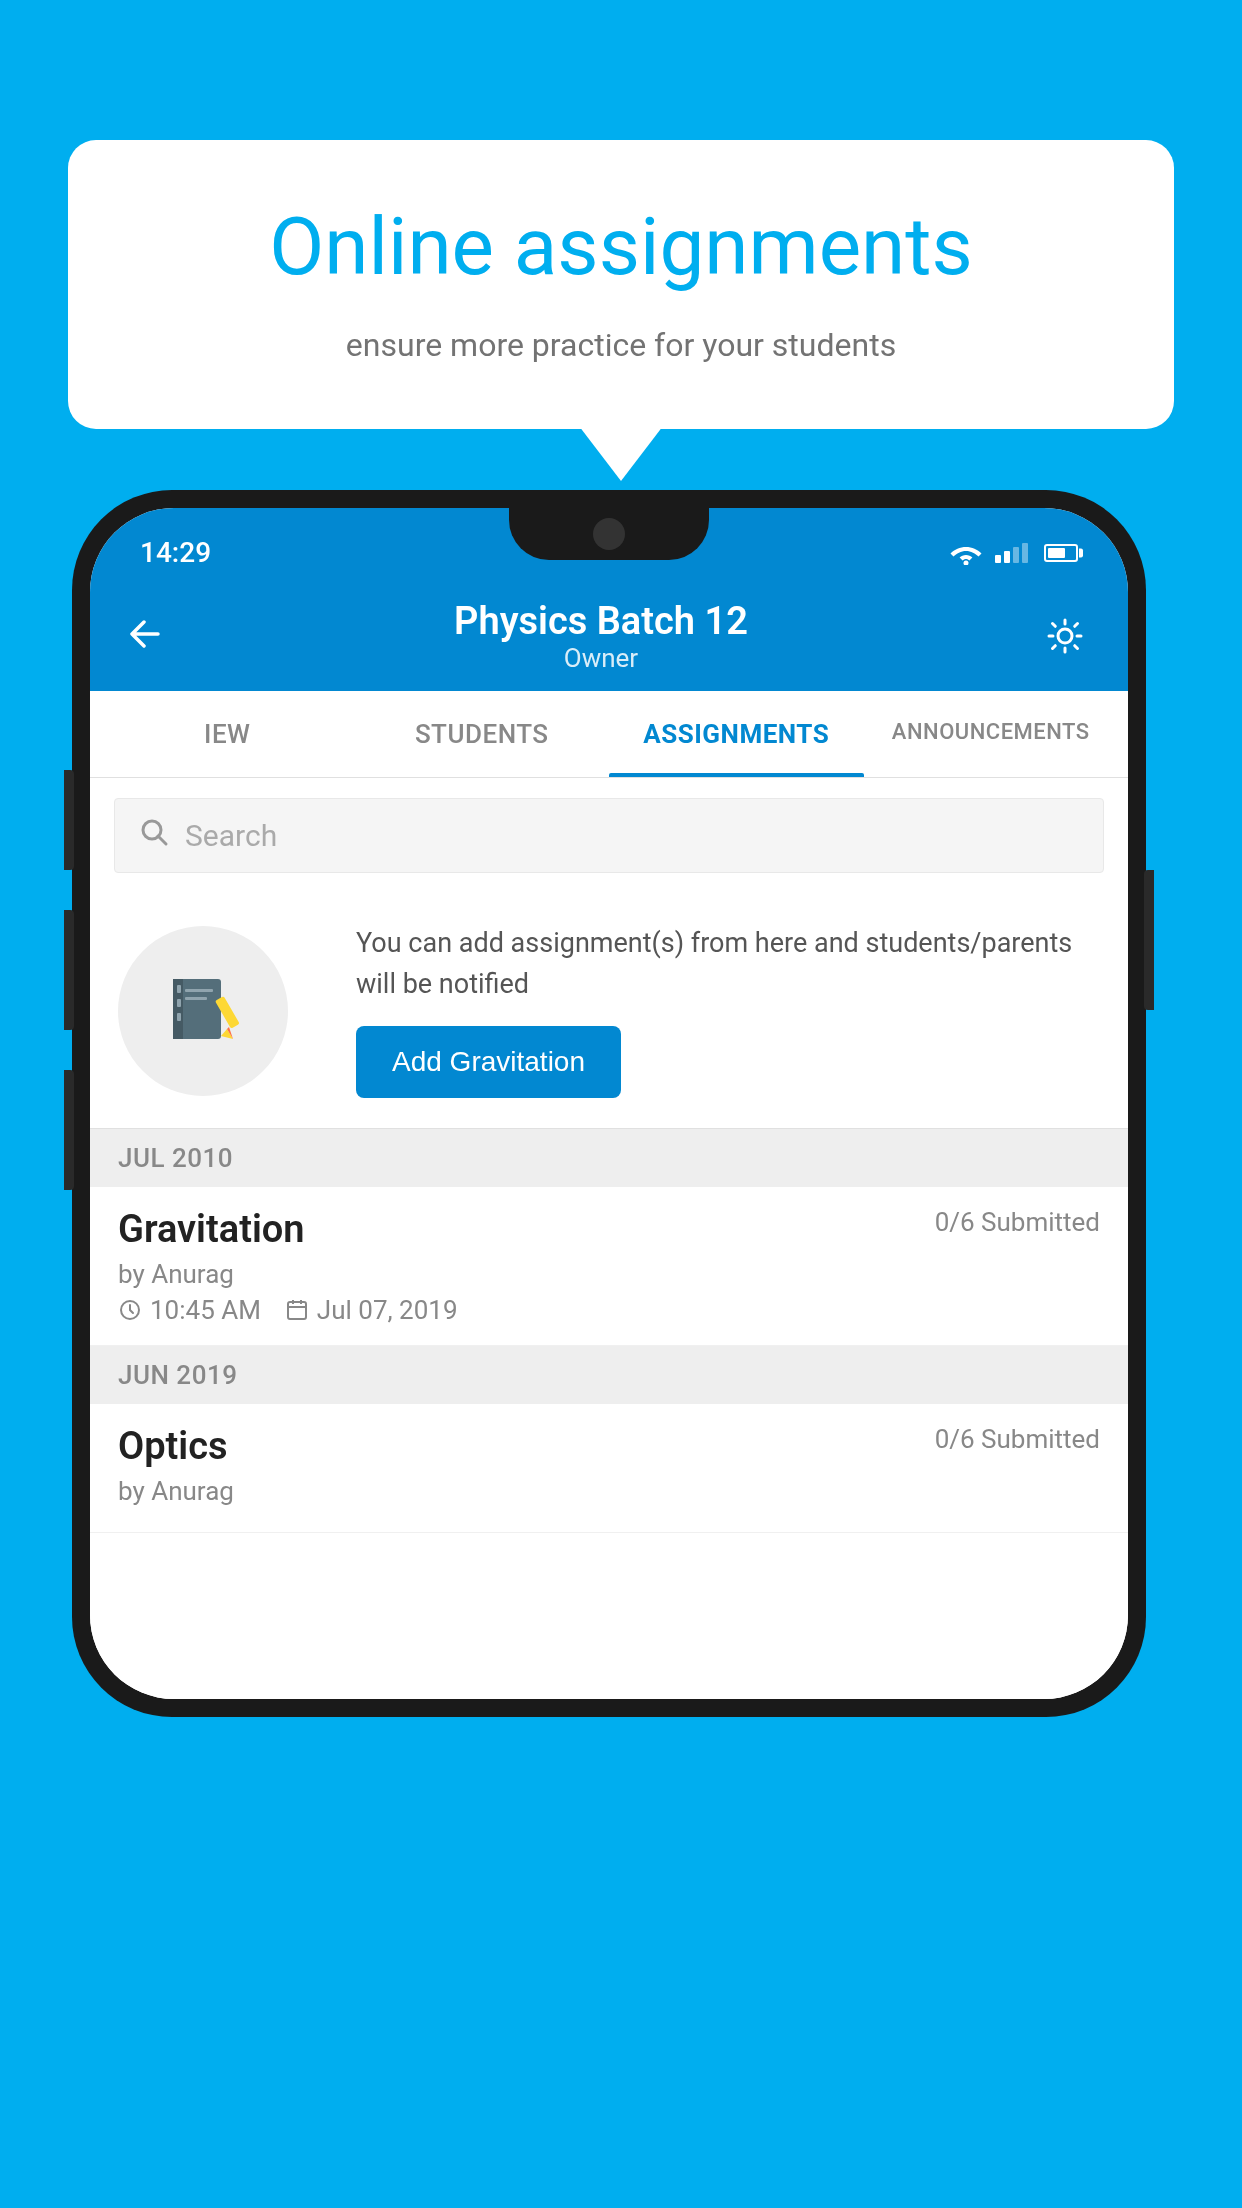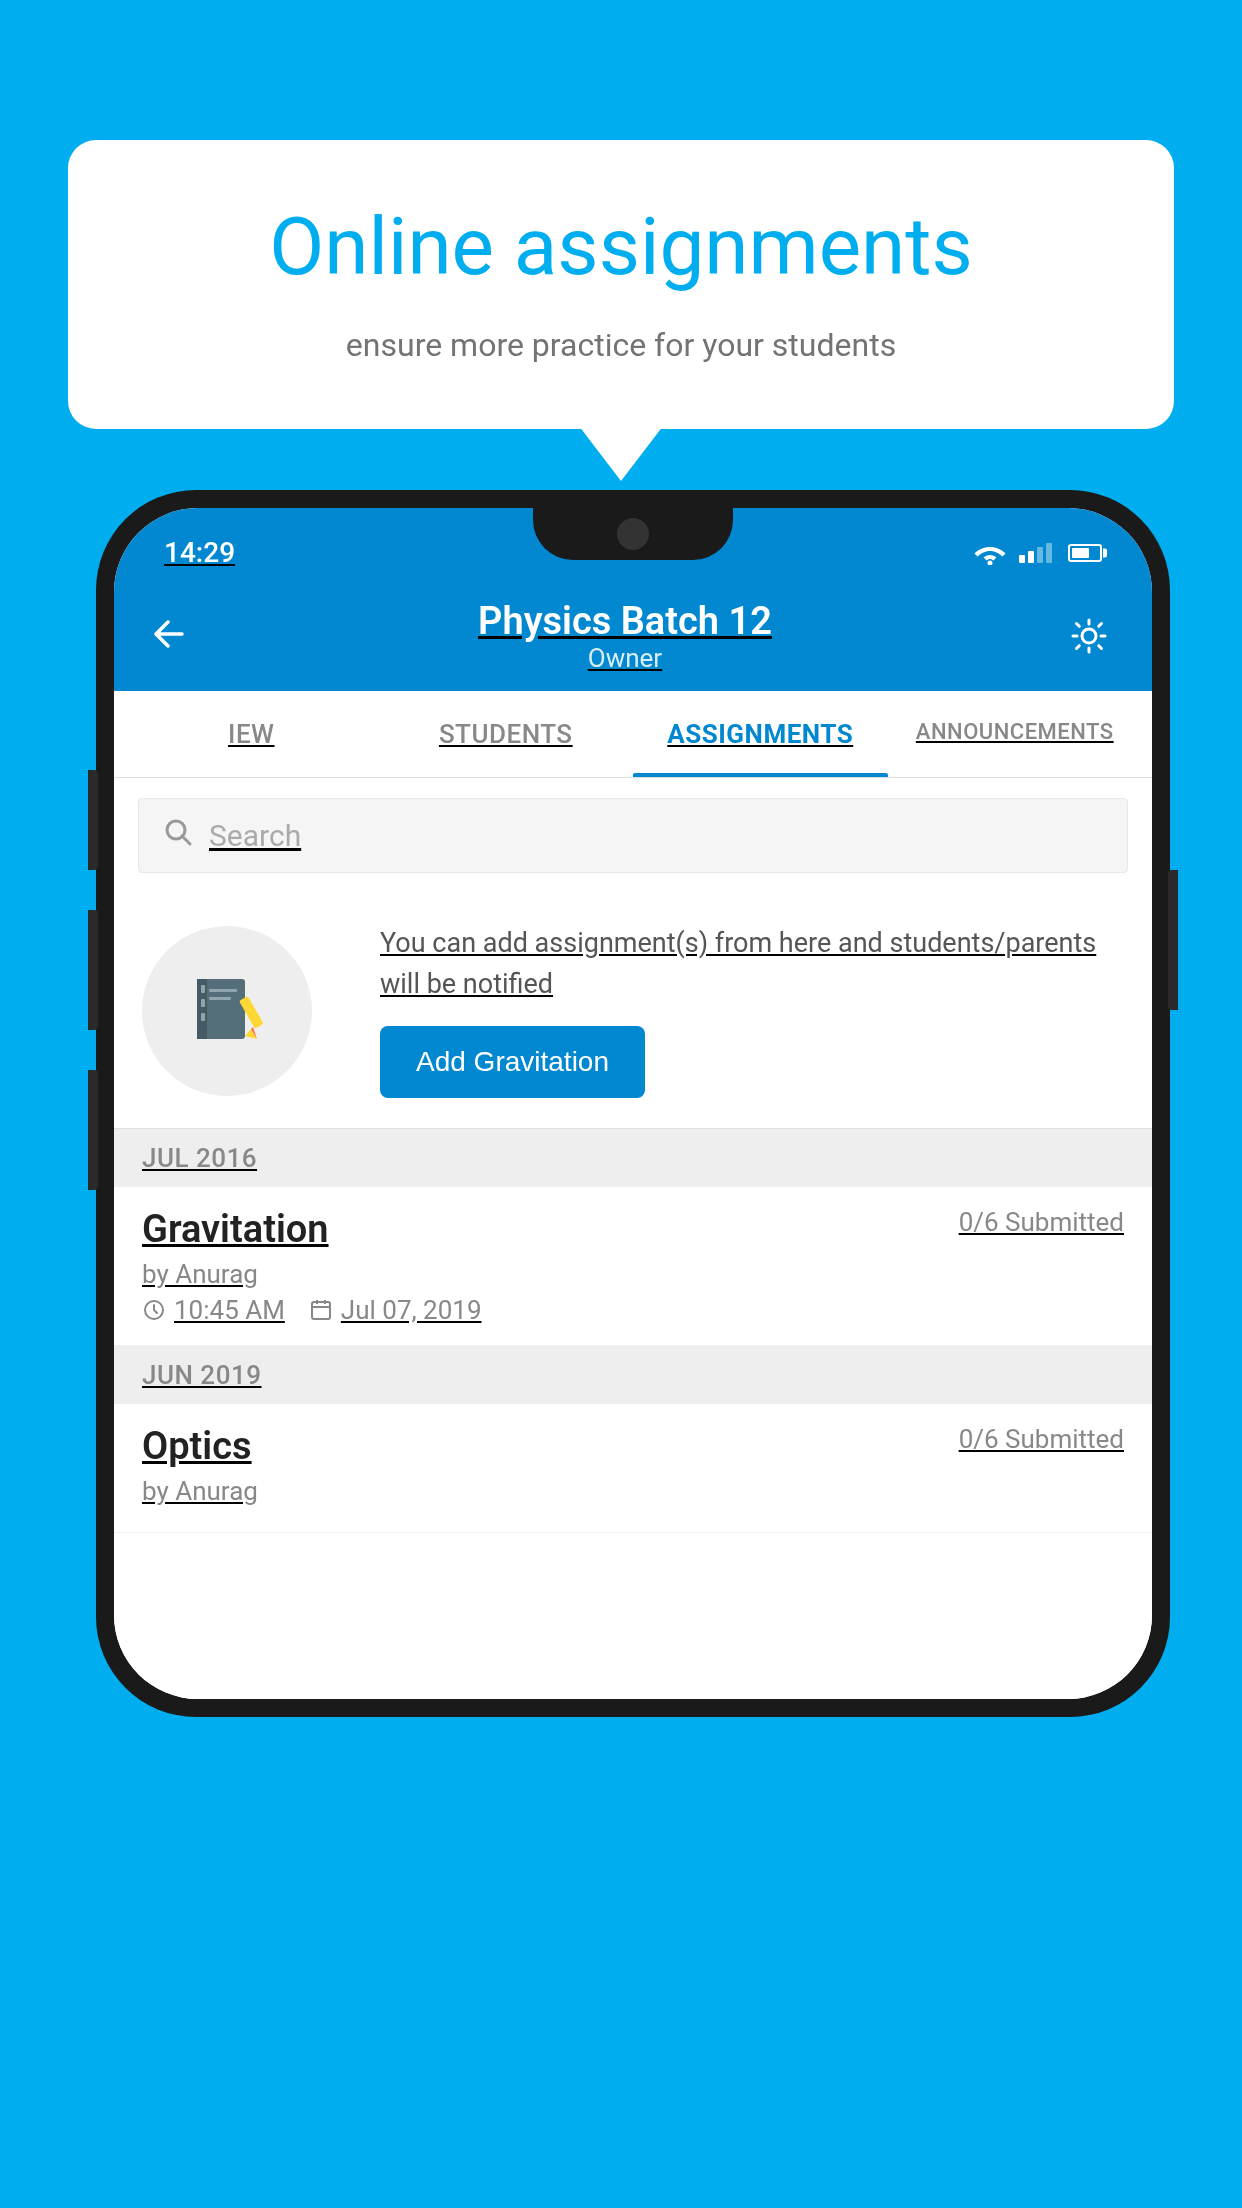--- a/index.html
+++ b/index.html
@@ -52,24 +52,23 @@
     .bubble-subtitle {
       font-size: 32px;
       color: #737373;
       font-weight: 400;
     }
 
     
     .phone-frame {
       position: absolute;
       top: 490px;
-      left: 96px;
+      left: 72px;
       width: 1074px;
       height: 1227px;
-      text-decoration: underline;
     }
 
     .phone-outer {
       width: 100%;
       height: 100%;
       background: #1a1a1a;
       border-radius: 100px;
       padding: 18px;
       position: relative;
     }
@@ -539,21 +538,21 @@
               <polygon points="64,58 70,68 66,56" fill="#FF7043"></polygon>
             </svg>
           </div>
           <div class="promo-text-section">
             <div class="promo-description">You can add assignment(s) from here and students/parents will be notified</div>
             <button class="add-assignment-btn">Add Gravitation</button>
           </div>
         </div>
 
         <div class="month-section">
-          <div class="month-label">JUL 2016</div>
+          <div class="month-label">JUL 2010</div>
         </div>
 
         <div class="assignment-row">
           <div class="assignment-top-row">
             <div class="assignment-title">Gravitation</div>
             <div class="assignment-submitted">0/6 Submitted</div>
           </div>
           <div class="assignment-meta">by Anurag</div>
           <div class="assignment-time-row">
             <div class="time-item">

